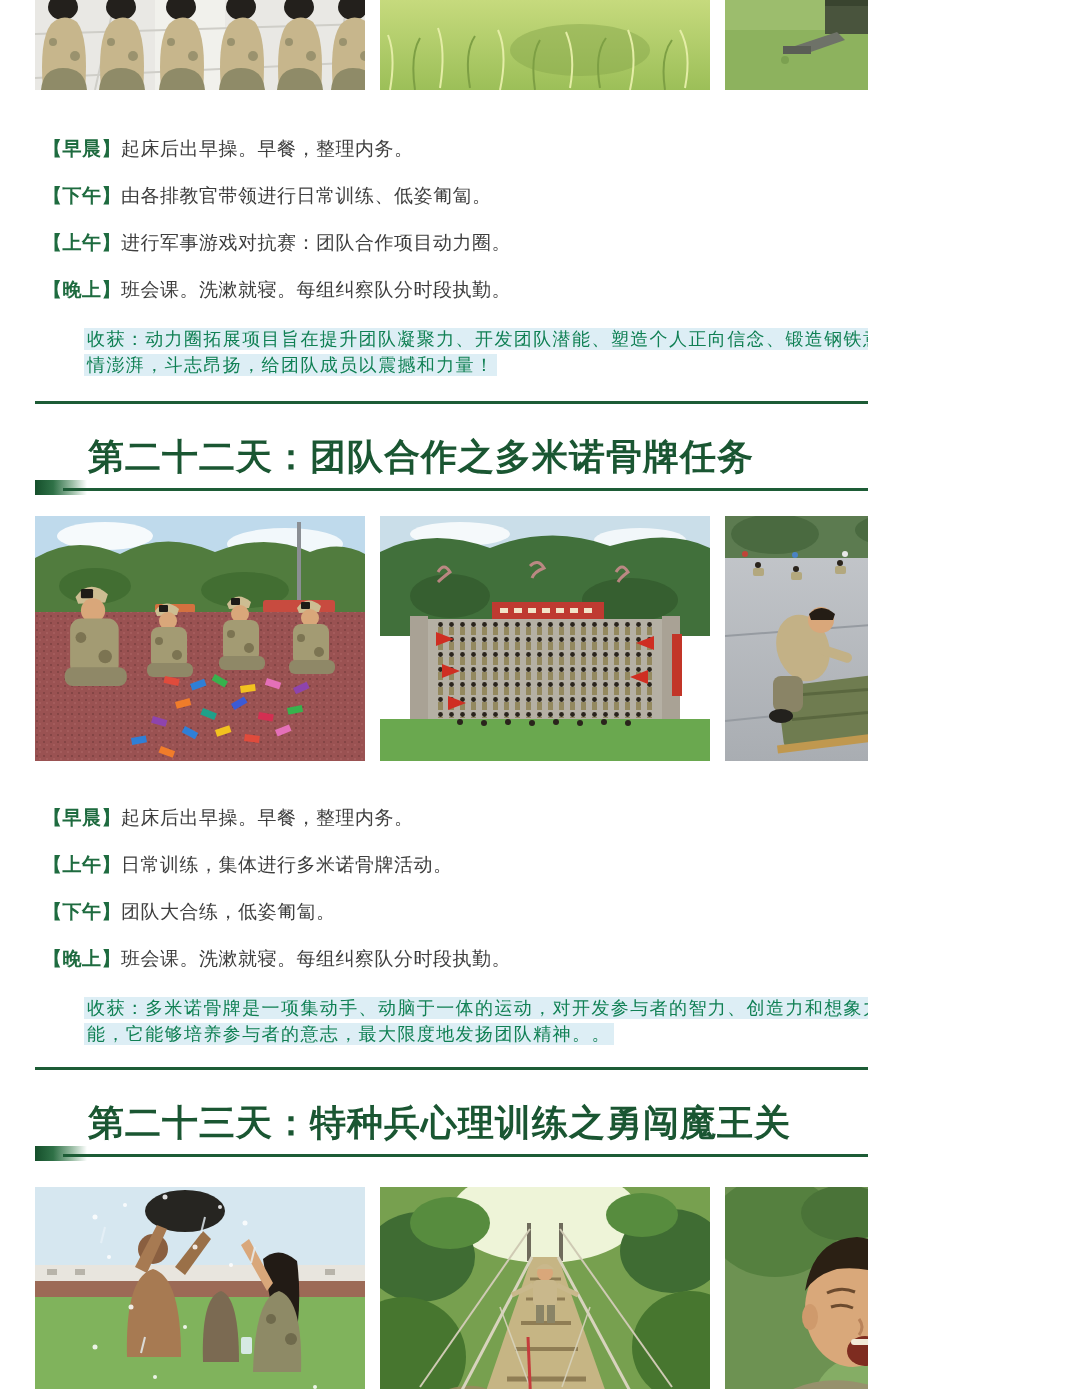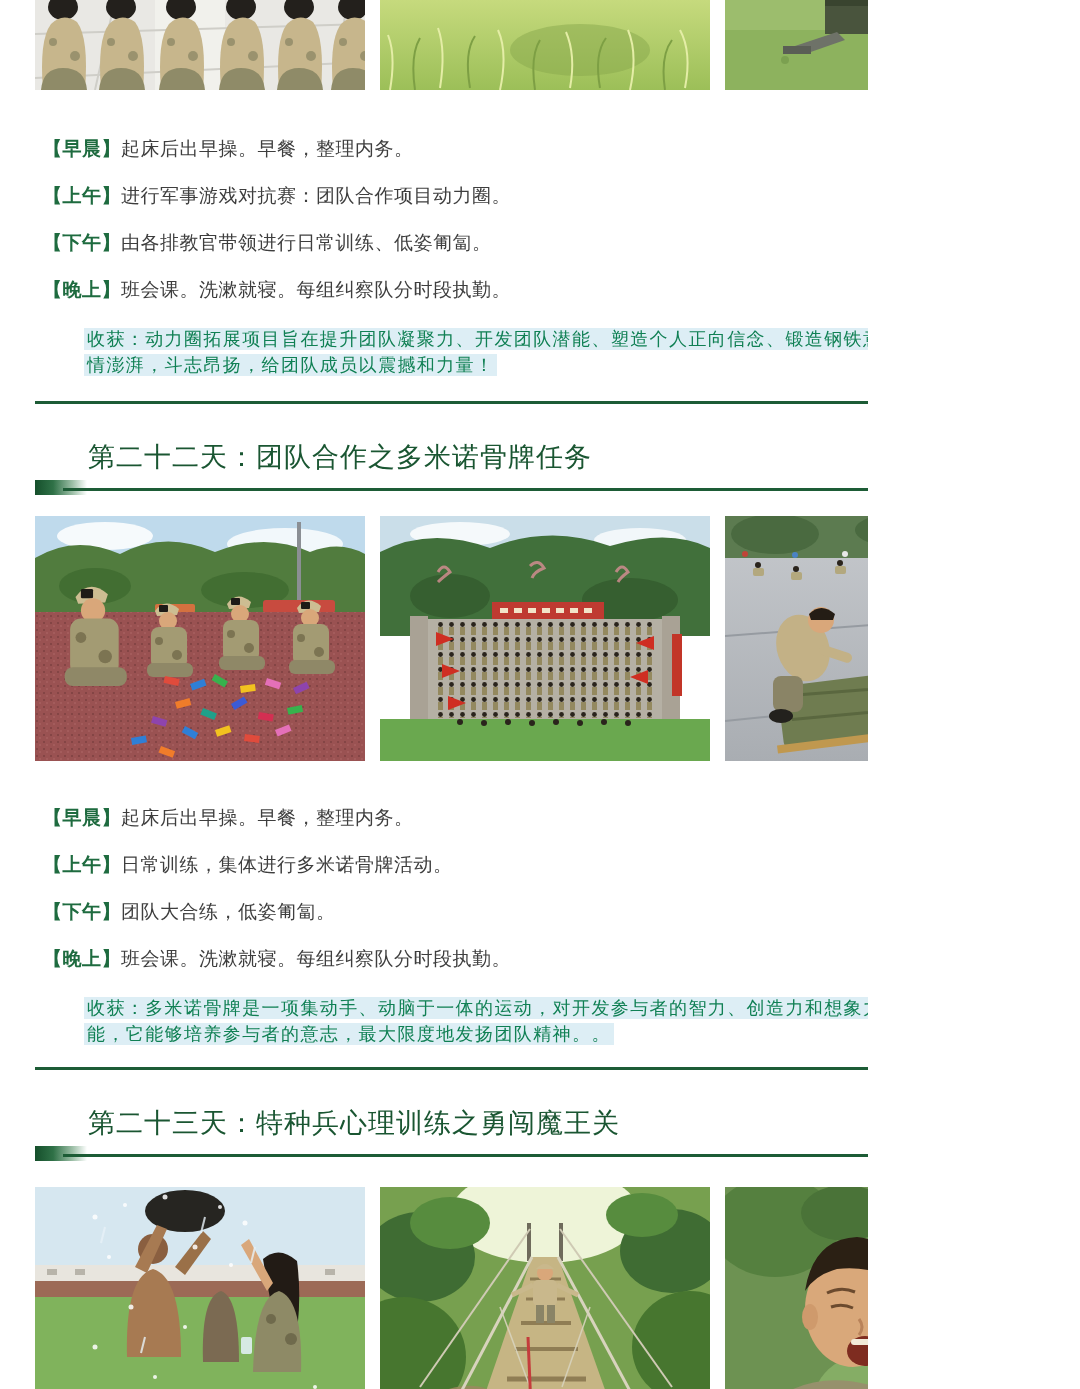--- a/index.html
+++ b/index.html
@@ -45,21 +45,21 @@
     -webkit-box-decoration-break:clone;box-decoration-break:clone;}
 
   
   .rule{position:relative;height:13px;width:1020px;margin:18px 0 0 35px;}
   .rule-line{position:absolute;left:0;right:12px;top:5px;height:3px;background:var(--divider-green);}
   .rule-endcap{position:absolute;right:0;top:0;width:13px;height:13px;background:var(--divider-green);
     border:1px solid #b7d2bf;}
   .rule-d22{margin-top:15px;}
 
   
-  .sec-title{margin:30px 0 0 88px;font-size:27px;line-height:36px;font-weight:400;
+  .sec-title{margin:30px 0 0 88px;font-size:36px;line-height:36px;font-weight:700;
     color:var(--header-green);letter-spacing:1px;}
   .rule-header{height:16px;margin-top:4px;}
   .rule-header .rule-line{left:28px;top:9px;}
   .rule-header .rule-endcap{top:4px;}
   .rule-gradbox{position:absolute;left:0;top:1px;width:52px;height:15px;
     background:linear-gradient(90deg,#154f2b 0%,#2f7147 35%,#9dbfa7 72%,#ffffff 100%);}
 </style>
 </head>
 <body>
 
@@ -136,22 +136,22 @@
           <path d="M286 34 L322 46 L318 54 L282 42 Z" fill="#666a60"></path>
           <rect x="182" y="0" width="26" height="26" fill="#8f8b68"></rect>
           <circle cx="190" cy="10" r="5" fill="#6f6a4c"></circle>
           <ellipse cx="172" cy="30" rx="14" ry="9" fill="#23211d"></ellipse>
         </svg>
       </figure>
     </div>
 
     <div class="schedule">
       <p class="sched-item"><span class="sched-label">【早晨】</span><span class="sched-text">起床后出早操。早餐，整理内务。</span></p>
+      <p class="sched-item"><span class="sched-label">【下午】</span><span class="sched-text">由各排教官带领进行日常训练、低姿匍匐。</span></p>
       <p class="sched-item"><span class="sched-label">【上午】</span><span class="sched-text">进行军事游戏对抗赛：团队合作项目动力圈。</span></p>
-      <p class="sched-item"><span class="sched-label">【下午】</span><span class="sched-text">由各排教官带领进行日常训练、低姿匍匐。</span></p>
       <p class="sched-item"><span class="sched-label">【晚上】</span><span class="sched-text">班会课。洗漱就寝。每组纠察队分时段执勤。</span></p>
     </div>
 
     <p class="harvest"><span class="hl">收获：动力圈拓展项目旨在提升团队凝聚力、开发团队潜能、塑造个人正向信念、锻造钢铁意志。训练过程激情澎湃，斗志昂扬，给团队成员以震撼和力量！</span></p>
 
     <div class="rule">
       <span class="rule-line"></span>
       <span class="rule-endcap"></span>
     </div>
   </section>

